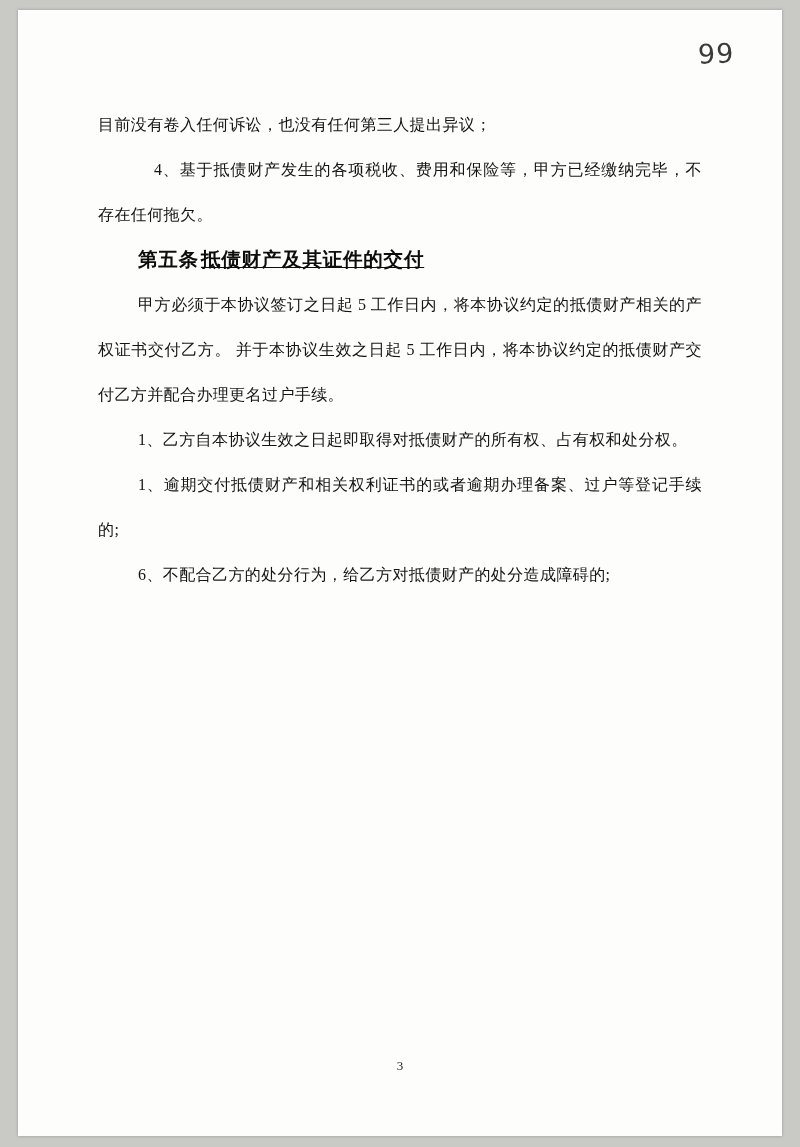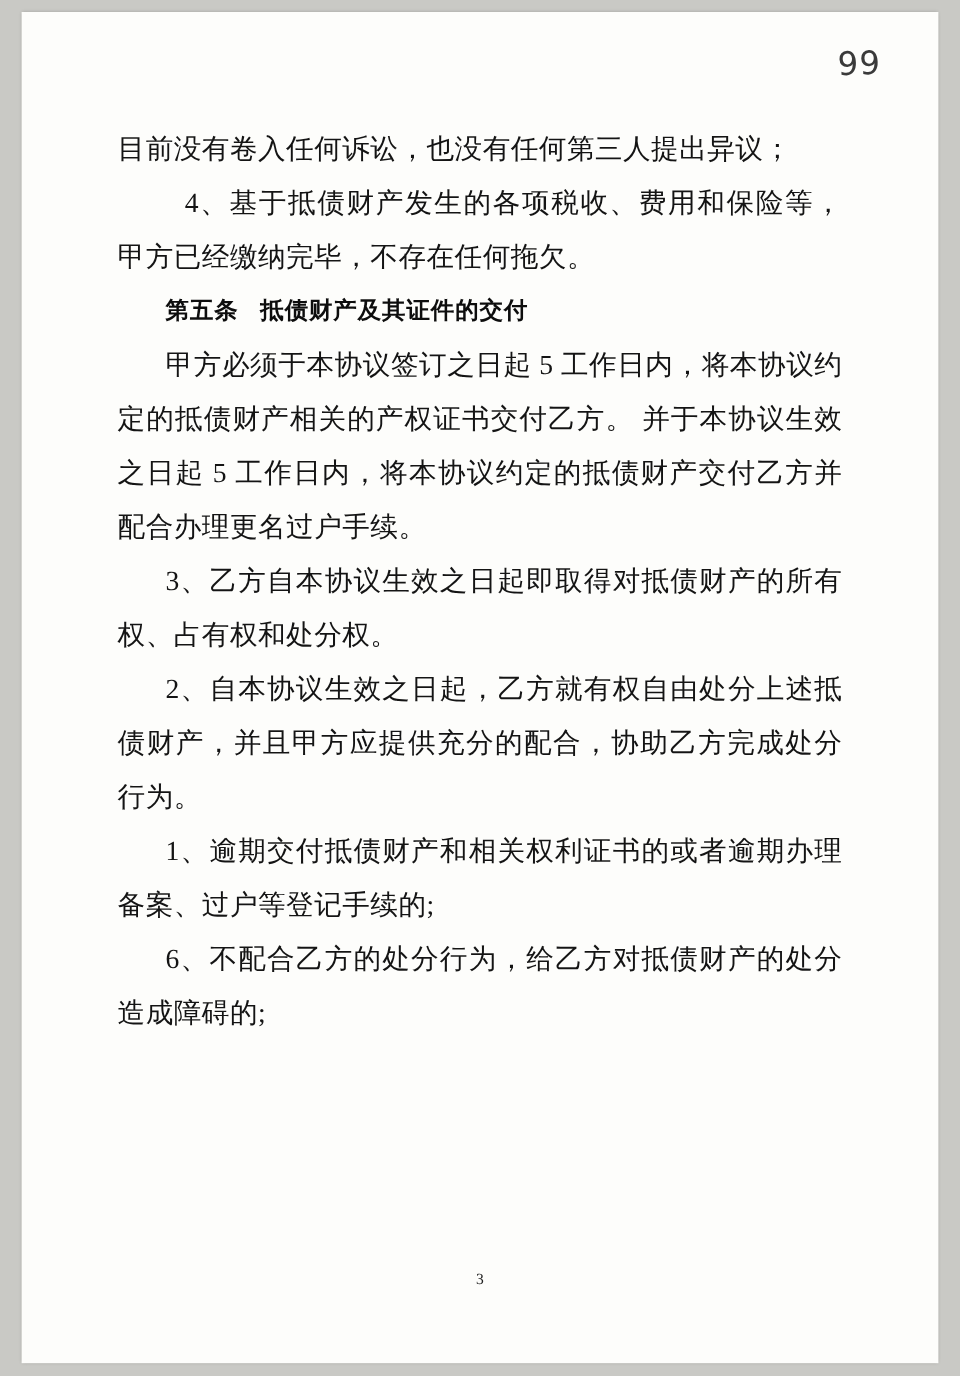--- a/index.html
+++ b/index.html
@@ -37,21 +37,21 @@
     letter-spacing: 1px;
     transform: rotate(-2deg);
   }
   .content {
     position: absolute;
     left: 80px;
     top: 92px;
     width: 604px;
   }
   .para {
-    font-size: 23px;
+    font-size: 16px;
     line-height: 45px;
     color: #141414;
     text-align: justify;
     text-justify: inter-ideograph;
     letter-spacing: 0.4px;
     margin: 0;
   }
   .indent-1 {
     text-indent: 40px;
   }
@@ -61,21 +61,22 @@
   .heading {
     font-size: 19.5px;
     line-height: 45px;
     color: #0d0d0d;
     font-weight: bold;
     text-indent: 40px;
     margin: 0;
     letter-spacing: 0.8px;
   }
   .heading .htitle {
-    margin-left: 18px;
+    margin-left: 2px;
+    text-decoration: underline;
   }
   .footer-page {
     position: absolute;
     left: 0;
     right: 0;
     bottom: 62px;
     text-align: center;
     font-size: 13px;
     color: #222;
     font-family: "Liberation Serif", serif;
@@ -95,23 +96,22 @@
 
       <p class="para indent-2">4、基于抵债财产发生的各项税收、费用和保险等，甲方已经缴纳完毕，不存在任何拖欠。</p>
 
       <p class="heading">
         <span>第五条</span><span class="htitle">抵债财产及其证件的交付</span>
       </p>
 
       <p class="para indent-1">甲方必须于本协议签订之日起 5 工作日内，将本协议约定的抵债财产相关的产权证书交付乙方。 并于本协议生效之日起 5 工作日内，将本协议约定的抵债财产交付乙方并配合办理更名过户手续。</p>
 
 
-      <p class="para indent-1">3、乙方自本协议生效之日起即取得对抵债财产的所有权、占有权和处分权。</p>
+      <p class="para indent-1">1、乙方自本协议生效之日起即取得对抵债财产的所有权、占有权和处分权。</p>
 
-      <p class="para indent-1">2、自本协议生效之日起，乙方就有权自由处分上述抵债财产，并且甲方应提供充分的配合，协助乙方完成处分行为。</p>
 
 
 
       <p class="para indent-1">1、逾期交付抵债财产和相关权利证书的或者逾期办理备案、过户等登记手续的;</p>
 
       <p class="para indent-1">6、不配合乙方的处分行为，给乙方对抵债财产的处分造成障碍的;</p>
 
     </div>
 
     <div class="footer-page">3</div>

